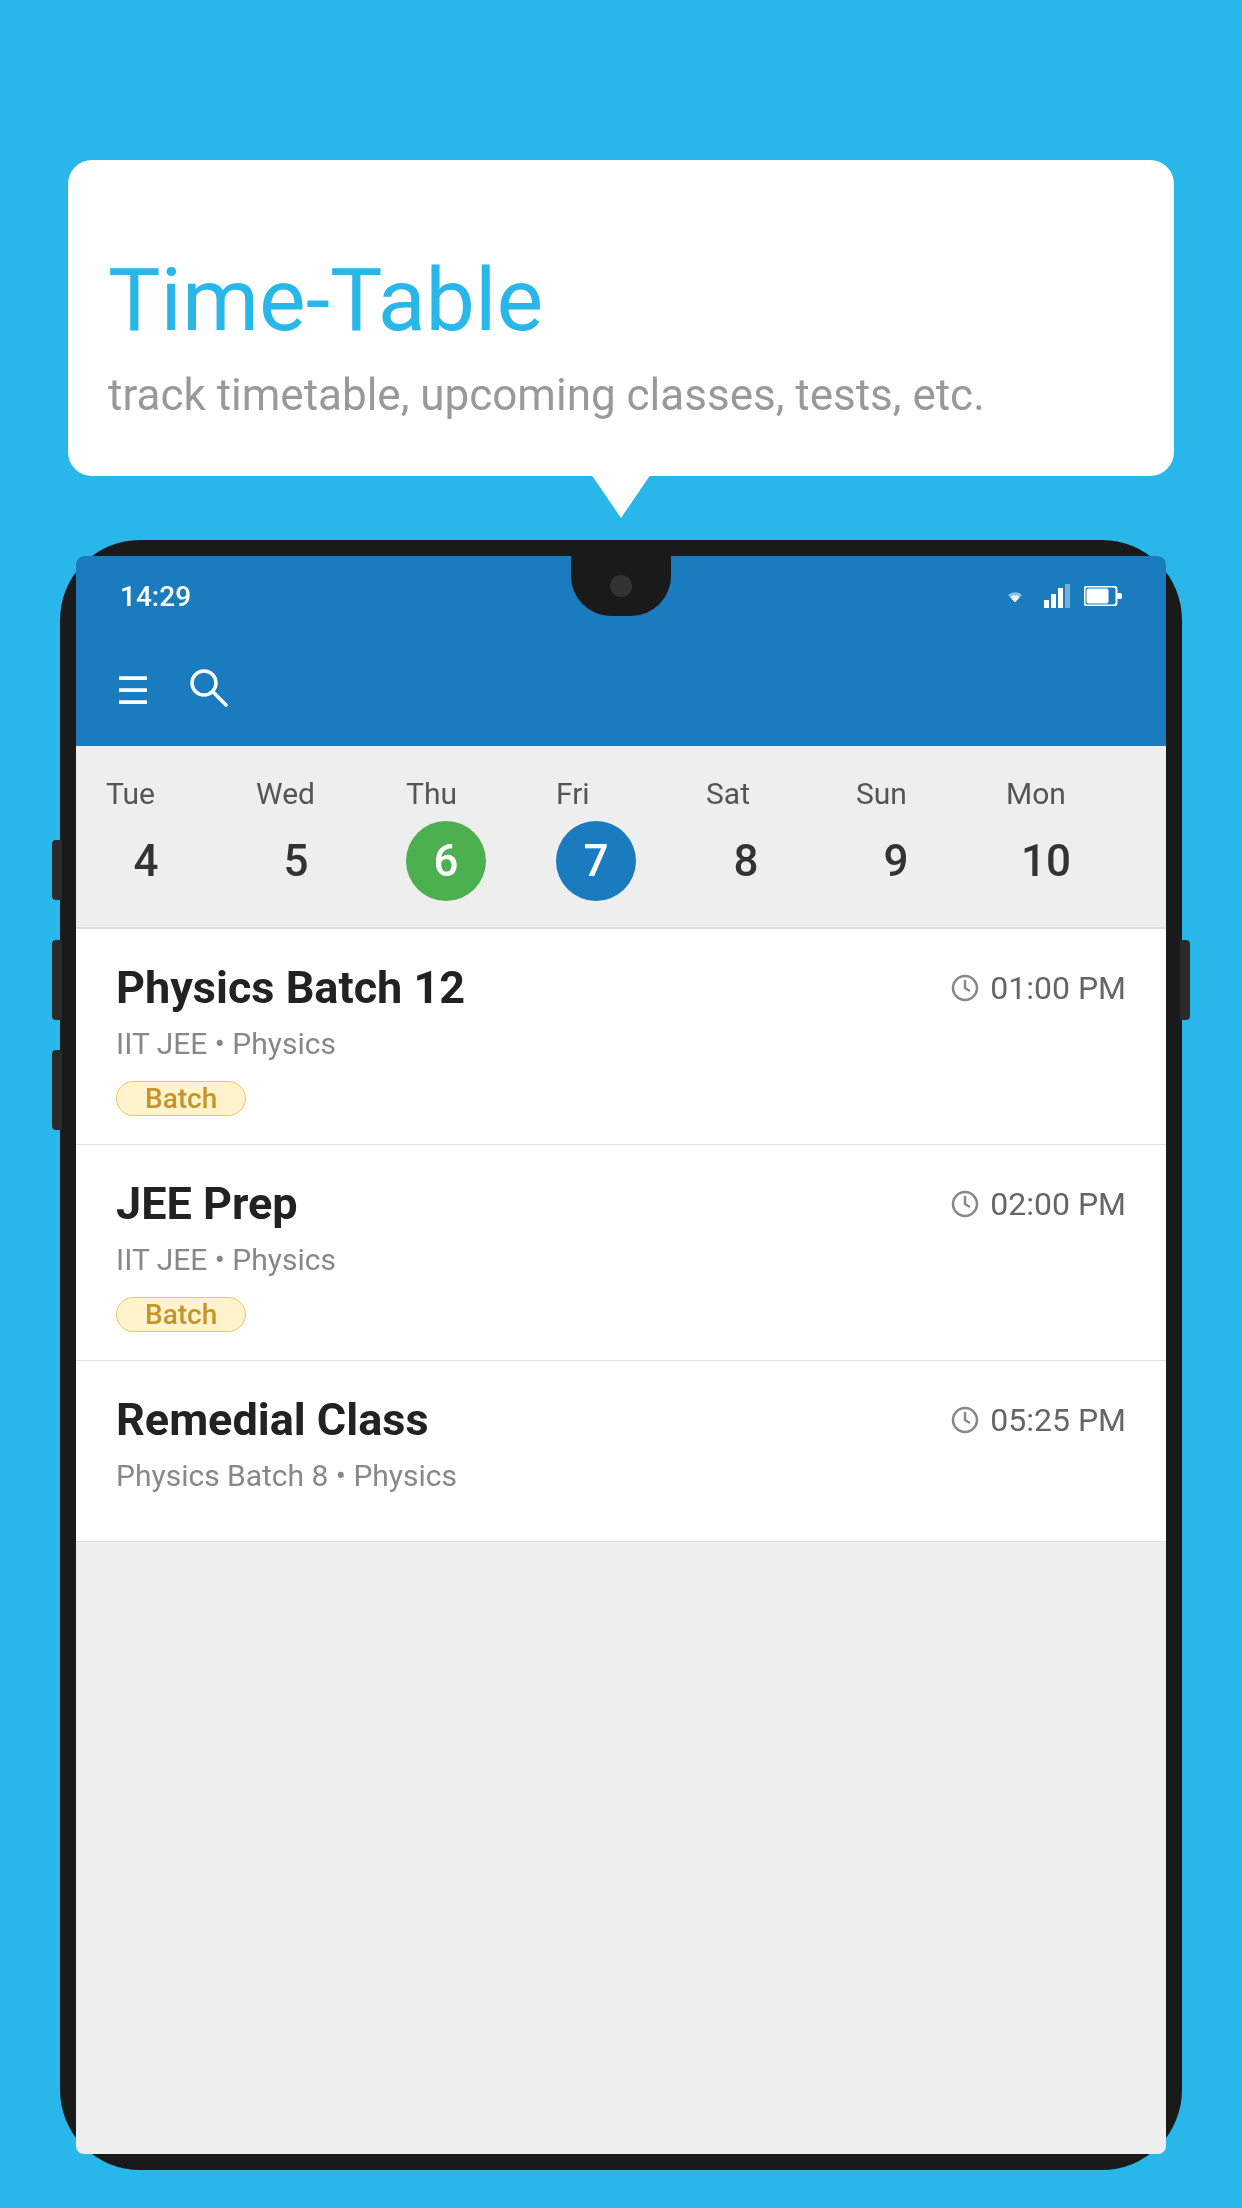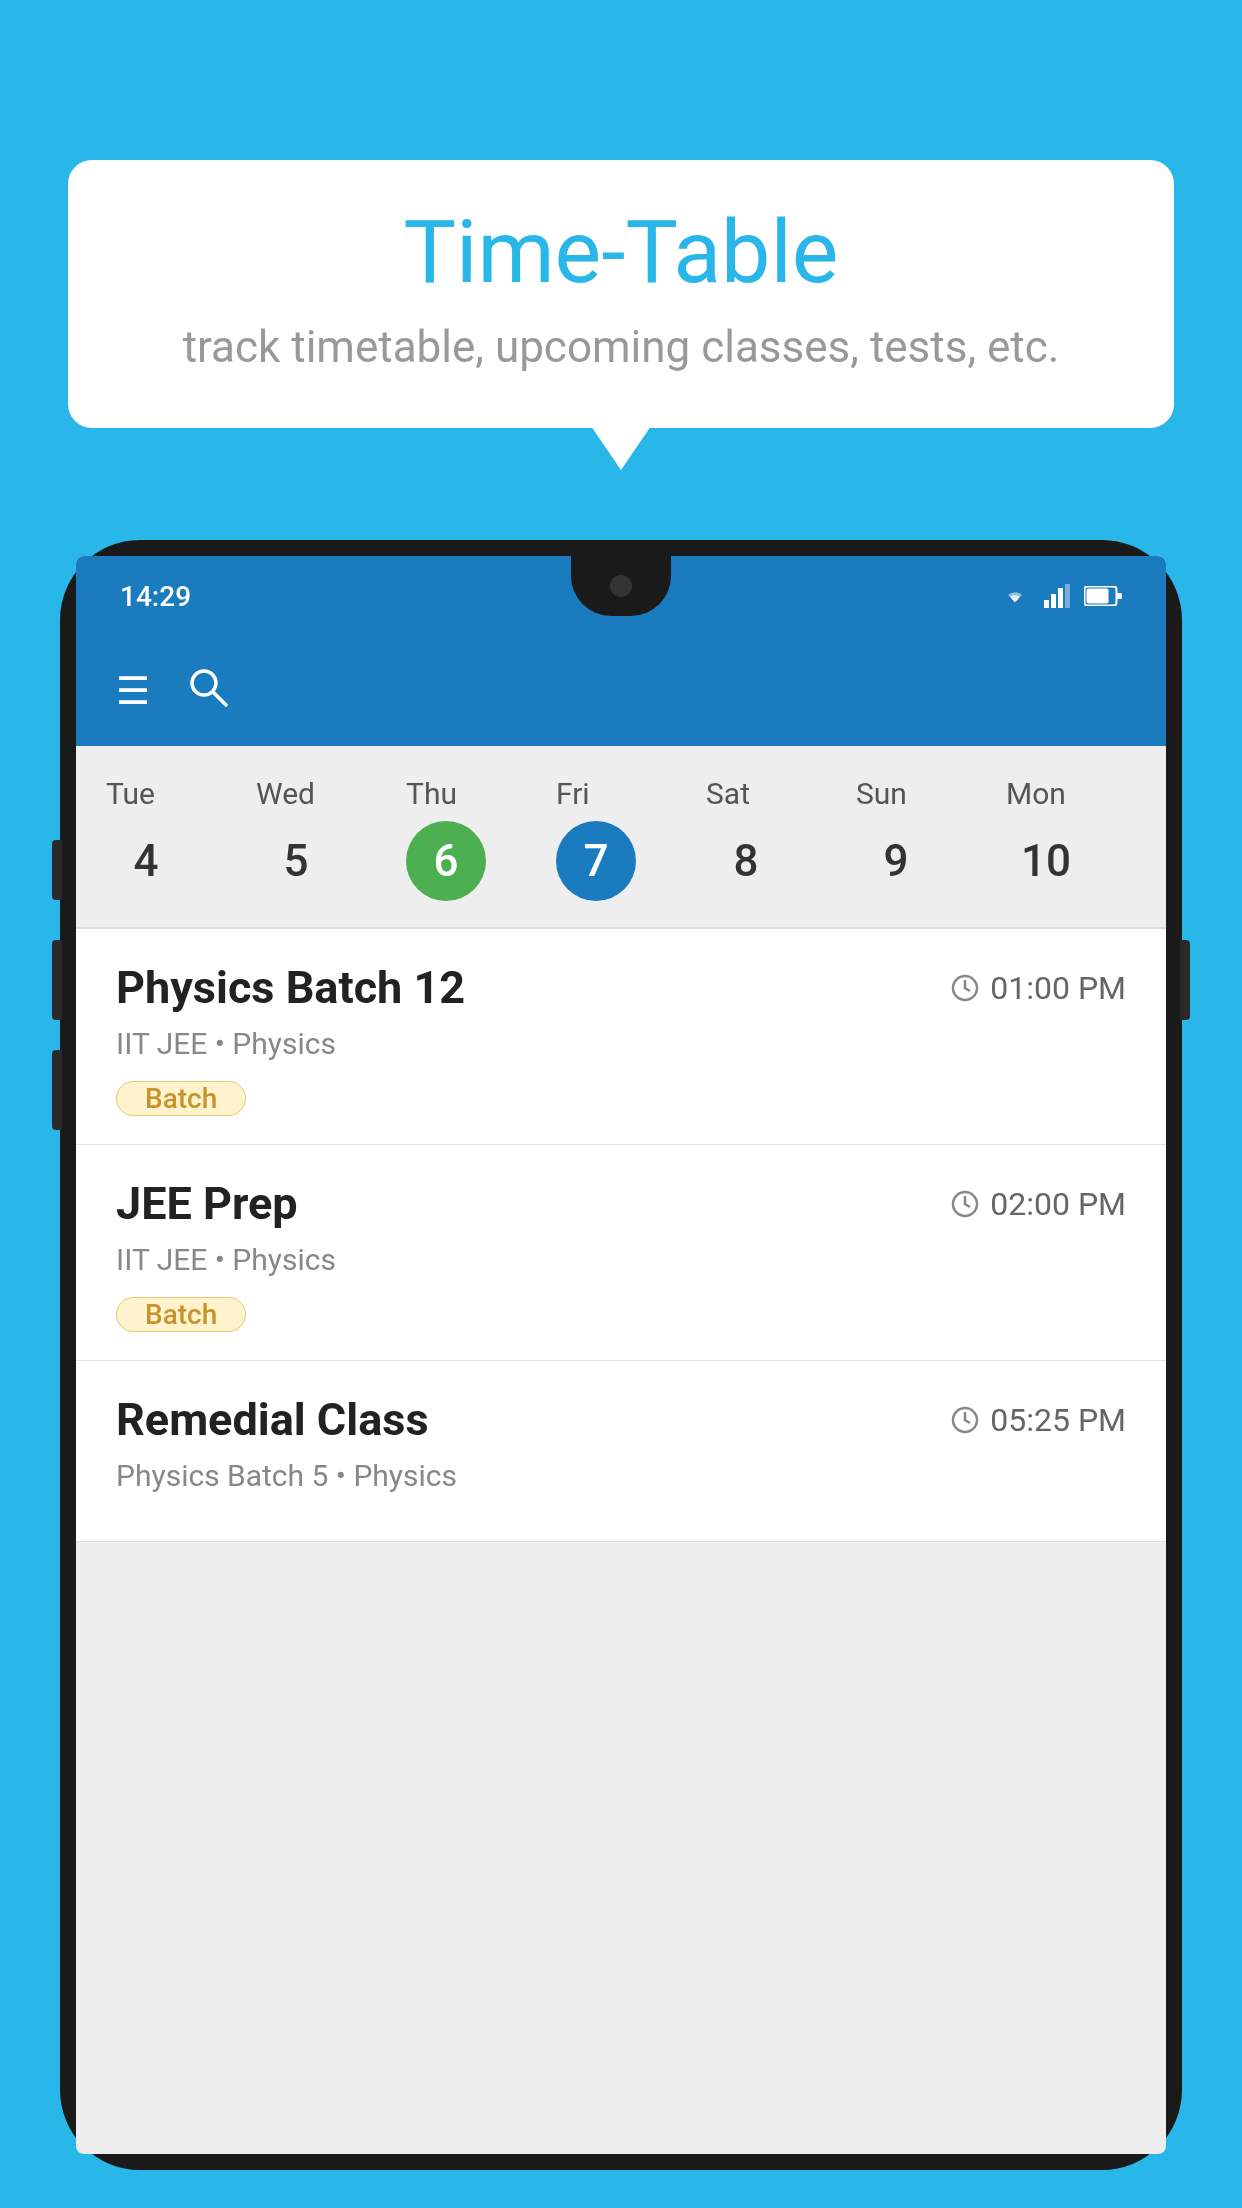--- a/index.html
+++ b/index.html
@@ -17,22 +17,21 @@
     .speech-bubble-container {
       position: absolute;
       top: 160px;
       left: 68px;
       right: 68px;
     }
 
     .speech-bubble {
       background: white;
       border-radius: 24px;
-      padding: 40px 40px 55px;
-      text-align: center;
+      padding: 88px 40px 55px;
       position: relative;
     }
 
     .speech-bubble::after {
       content: '';
       position: absolute;
       bottom: -42px;
       left: 50%;
       transform: translateX(-50%);
       width: 0;
@@ -350,19 +349,19 @@
                 </svg> 02:00 PM</div>
             </div><div class="schedule-subtitle">IIT JEE • Physics</div><span class="batch-tag">Batch</span></div>
           <div class="schedule-item">
             <div class="schedule-item-header">
               <div class="schedule-title">Remedial Class</div>
               <div class="schedule-time"><svg width="30" height="30" viewBox="0 0 30 30" fill="none" stroke="#888" stroke-width="2.5">
                   <circle cx="15" cy="15" r="12"></circle>
                   <polyline points="15,7 15,15 20,18"></polyline>
                 </svg> 05:25 PM</div>
             </div>
-            <div class="schedule-subtitle">Physics Batch 5 • Physics</div>
+            <div class="schedule-subtitle">Physics Batch 8 • Physics</div>
           </div>
         </div>
 
     </div>
   </div>
 </div>
 
 </body></html>

